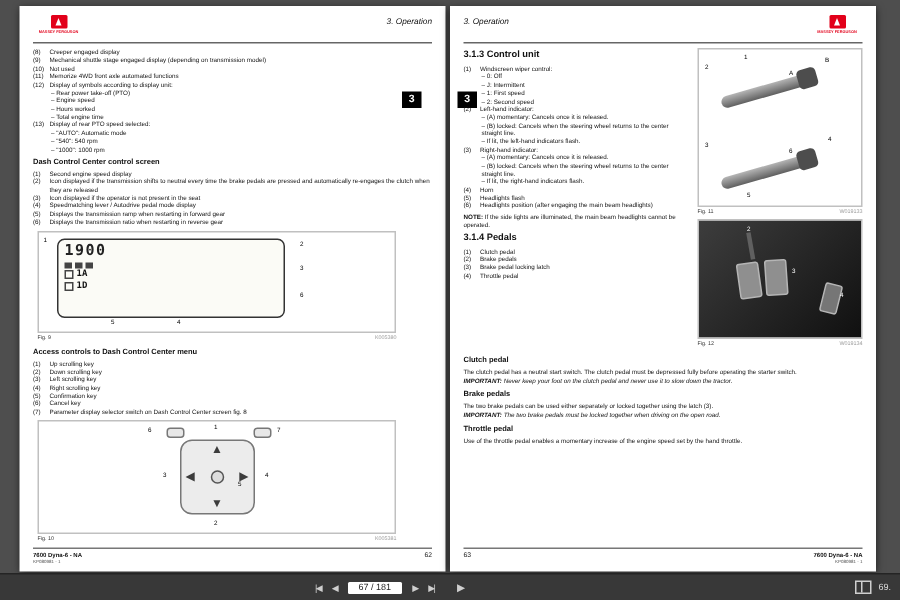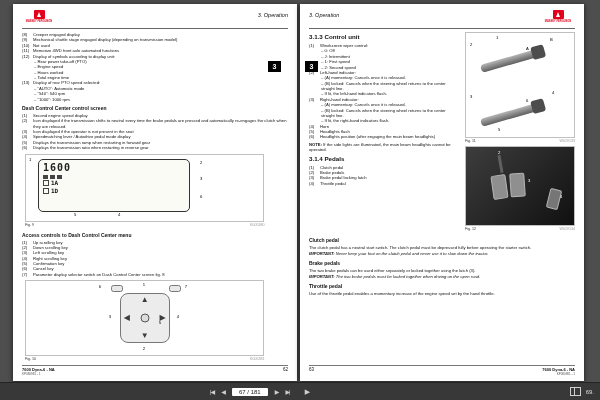--- a/index.html
+++ b/index.html
@@ -224,21 +224,21 @@
 
           <div class="ln">
             <span class="num">(6)</span>
             <span class="txt">Displays the transmission ratio when restarting in reverse gear</span>
           </div>
         </div>
 
       <div class="figure">
         <div class="figcanvas f9">
           <div class="lcd">
-            <div class="lcd-val">1600</div>
+            <div class="lcd-val">1900</div>
             <div class="lcd-icons">
               <span class="lcd-ic"></span>
               <span class="lcd-ic"></span>
               <span class="lcd-ic"></span>
             </div>
             <div class="gear">
               <span class="gic"></span>
               <span class="gtx">1A</span>
             </div>
             <div class="gear">

